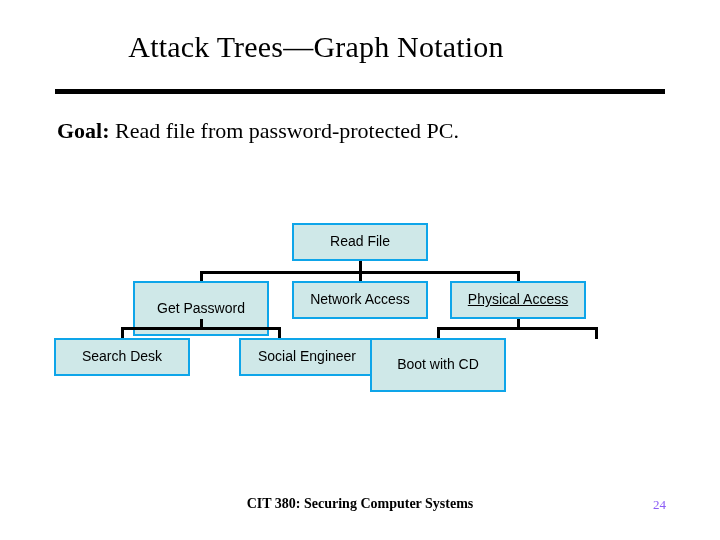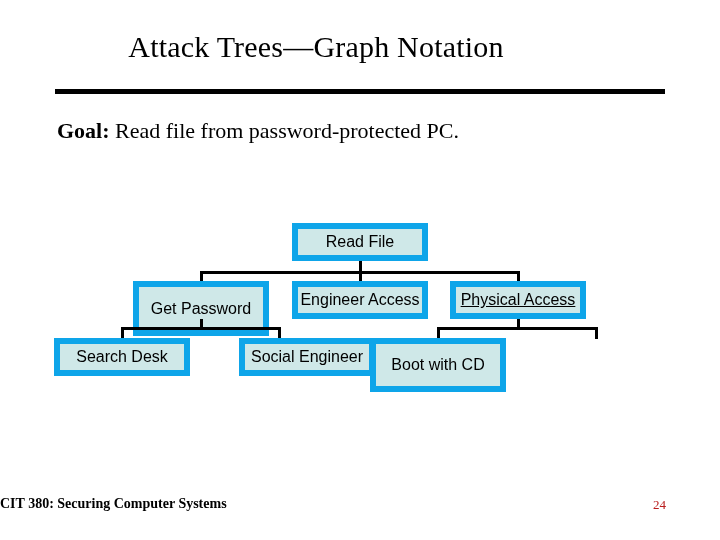--- a/index.html
+++ b/index.html
@@ -54,52 +54,53 @@
     position: absolute;
     left: 0;
     top: 0;
     width: 720px;
     height: 540px;
   }
   .node {
     position: absolute;
     box-sizing: border-box;
     background: #cfe8e8;
-    border: 6px solid #0ea5e9;
+    border: 2px solid #0ea5e9;
     font-family: "Liberation Sans", sans-serif;
-    font-size: 16px;
+    font-size: 14px;
     color: #000000;
     display: flex;
     align-items: center;
     justify-content: center;
     text-align: left;
     line-height: 1.1;
   }
   .edge {
     position: absolute;
     background: #000000;
   }
 
   .footer {
     position: absolute;
     left: 0;
     top: 496px;
     width: 720px;
+    text-align: center;
     font-family: "Liberation Serif", serif;
     font-size: 14px;
     font-weight: bold;
     color: #000000;
   }
   .pagenum {
     position: absolute;
     right: 54px;
     top: 497px;
     font-family: "Liberation Serif", serif;
     font-size: 13px;
-    color: #b91c1c;
+    color: #8b5cf6;
   }
 </style>
 </head>
 <body>
 
 <div class="slide">
 
   <div class="title">Attack Trees—Graph Notation</div>
   <div class="title-rule"></div>
 
@@ -116,21 +117,21 @@
     <div class="edge" style="left:359px; top:261px; width:3px; height:12px;"></div>
     <div class="edge" style="left:200px; top:271px; width:320px; height:3px;"></div>
     <div class="edge" style="left:200px; top:271px; width:3px; height:12px;"></div>
     <div class="edge" style="left:359px; top:271px; width:3px; height:12px;"></div>
     <div class="edge" style="left:517px; top:271px; width:3px; height:12px;"></div>
 
     <div class="node" style="left:133px; top:281px; width:136px; height:55px;">
       <span>Get Password</span>
     </div>
     <div class="node" style="left:292px; top:281px; width:136px; height:38px;">
-      <span>Engineer Access</span>
+      <span>Network Access</span>
     </div>
     <div class="node" style="left:450px; top:281px; width:136px; height:38px;text-decoration:underline;">
       <span>Physical Access</span>
     </div>
 
     <div class="edge" style="left:200px; top:319px; width:3px; height:10px;"></div>
     <div class="edge" style="left:121px; top:327px; width:160px; height:3px;"></div>
     <div class="edge" style="left:121px; top:327px; width:3px; height:12px;"></div>
     <div class="edge" style="left:278px; top:327px; width:3px; height:12px;"></div>
 

